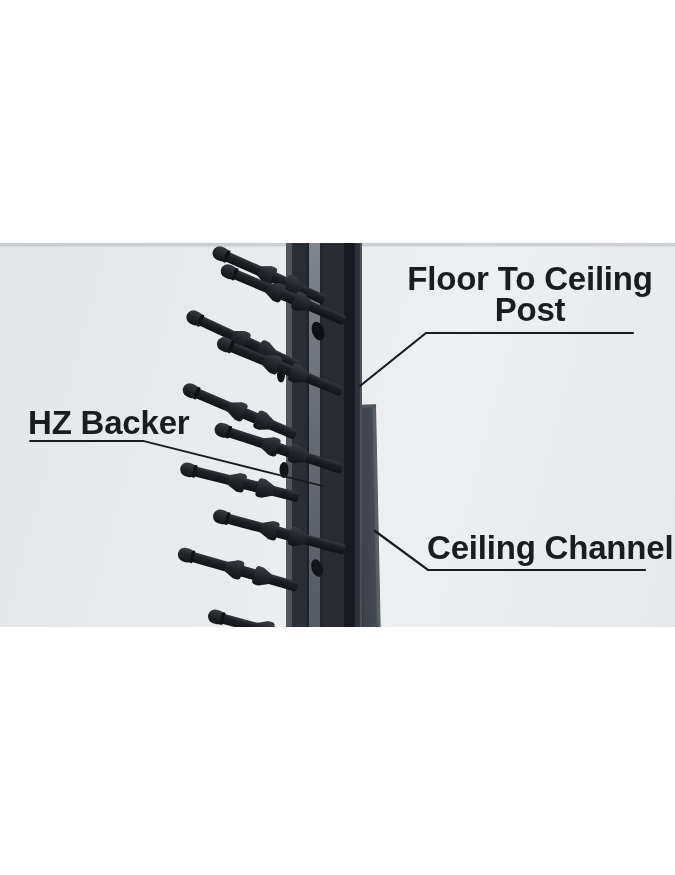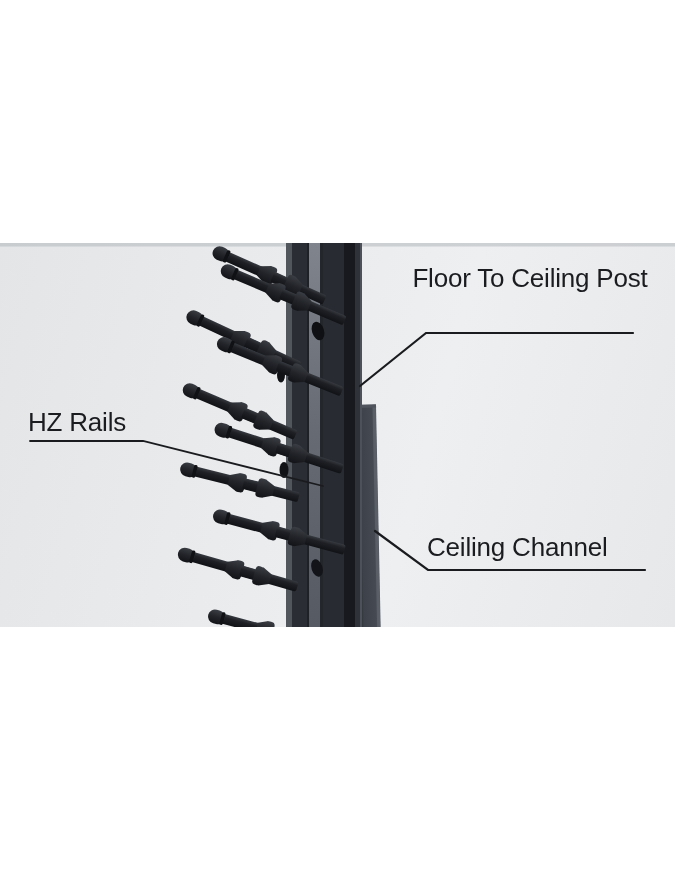--- a/index.html
+++ b/index.html
@@ -6,21 +6,21 @@
   .stage{
     position:relative;width:675px;height:875px;background:#ffffff;
     font-family:"Liberation Sans",sans-serif;overflow:hidden;
   }
   .photo{
     position:absolute;left:0;top:243px;width:675px;height:384px;overflow:hidden;
     background:linear-gradient(105deg,#e3e5e7 0%,#e9ebed 38%,#edeff1 62%,#e6e8ea 100%);
   }
   .photo svg{position:absolute;left:0;top:0;display:block;}
   .callout{
-    position:absolute;font-weight:400;font-size:26px;line-height:31px;
+    position:absolute;font-weight:700;font-size:33px;line-height:31px;
     color:var(--ink,#1b1c1f);letter-spacing:-0.2px;white-space:pre-line;
   }
   .callout.post-label{left:405px;top:263px;width:250px;text-align:center;}
   .callout.rails-label{left:28px;top:407px;}
   .callout.backer-label{left:427px;top:532px;}
 </style>
 </head>
 <body>
 
 <div class="stage">
@@ -184,16 +184,16 @@
       <g stroke="#1a1b1e" stroke-width="2.2" fill="none" stroke-linejoin="miter" stroke-linecap="round">
         <path d="M633,90 L426,90 L360,143"></path>
         <path d="M30,198 L143,198 L323,243" stroke-width="1.8"></path>
         <path d="M645,327 L428,327 L375,288"></path>
       </g>
     </svg>
   </div>
 
   <div class="callout post-label">Floor To Ceiling Post</div>
 
-  <div class="callout rails-label">HZ Rails</div>
+  <div class="callout rails-label">HZ Backer</div>
 
   <div class="callout backer-label">Ceiling Channel</div>
 </div>
 
 </body></html>

